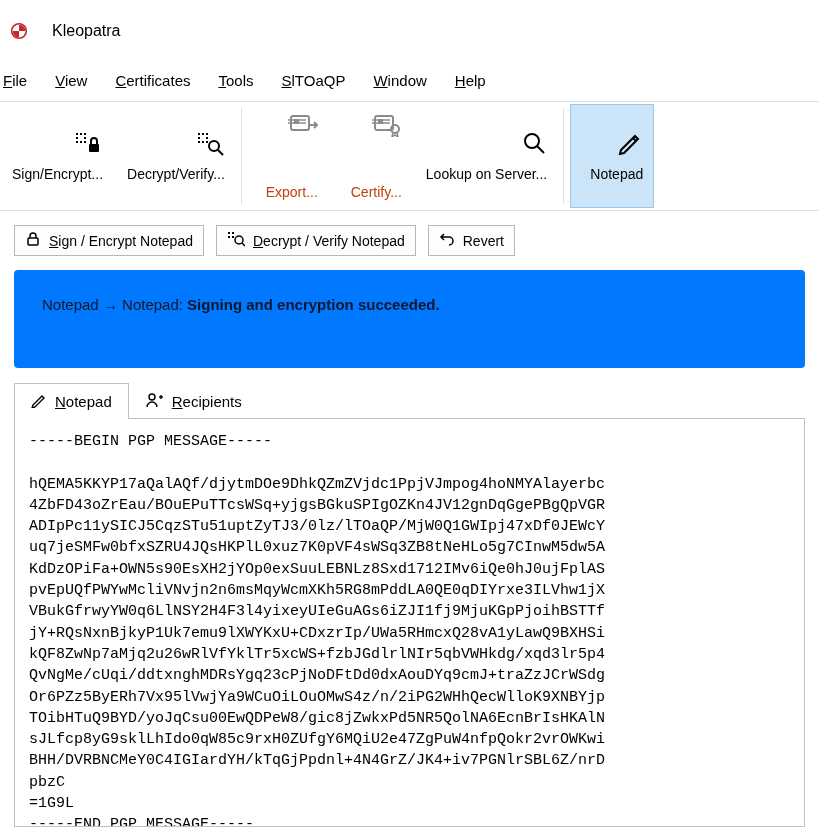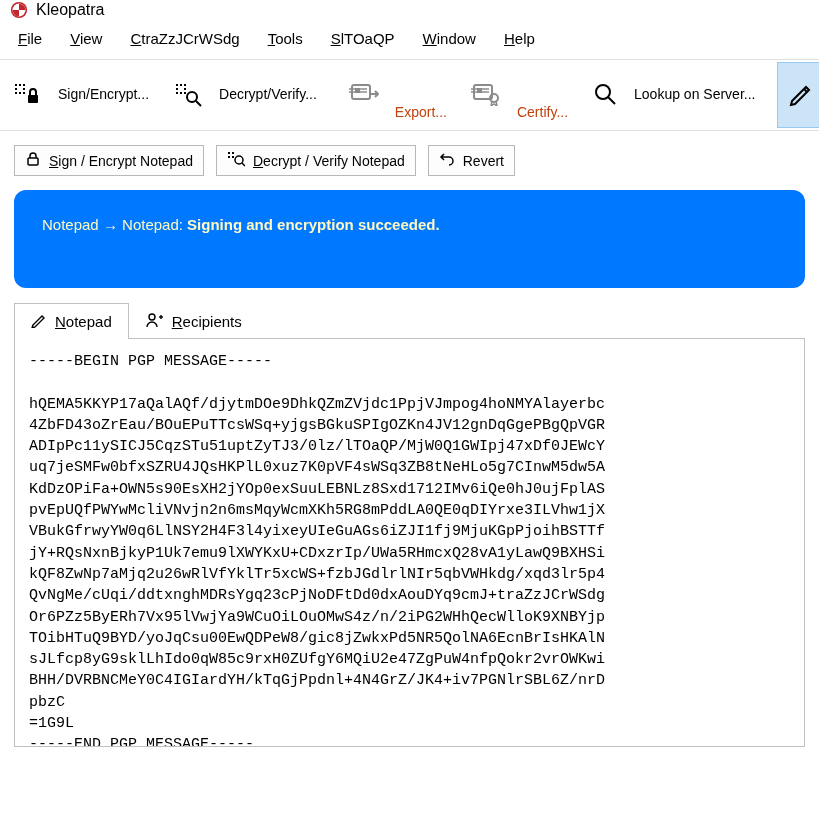--- a/index.html
+++ b/index.html
@@ -7,33 +7,33 @@
     margin: 0;
     font-family: "Segoe UI", Tahoma, sans-serif;
     font-size: 13px;
     background: #ffffff;
     color: #000;
     width: 819px;
   }
   .title-bar {
     display: flex;
     align-items: center;
-    padding: 1px 10px;
-    gap: 8px;
+    padding: 22px 10px;
+    gap: 24px;
   }
   .title-bar .logo {
     width: 18px; height: 18px;
   }
   .title-bar .title {
     font-size: 16px;
   }
   .menu-bar {
     display: flex;
     gap: 28px;
-    padding: 10px 14px 12px 18px;
+    padding: 10px 14px 12px 3px;
     font-size: 15px;
   }
   .menu-bar .menu-item {
     cursor: default;
   }
   .menu-bar .u { text-decoration: underline; }
   .toolbar {
     display: flex;
     border-top: 1px solid #e0e0e0;
     border-bottom: 1px solid #e0e0e0;
@@ -42,25 +42,26 @@
   .toolbar-group {
     display: flex;
   }
   .toolbar-sep {
     width: 1px;
     background: #e0e0e0;
     margin: 6px 4px;
   }
   .tool-btn {
     display: flex;
-    align-items: center;
+    flex-direction: column;
+    align-items: flex-end;
     justify-content: center;
     padding: 8px 12px 10px 12px;
     min-width: 84px;
-    gap: 16px;
+    gap: 8px;
     cursor: default;
   }
   .tool-btn.active {
     background: #cce4f7;
     border: 1px solid #99c9ee;
     margin: 2px;
     padding: 6px 10px 8px 10px;
   }
   .tool-btn .icon-box {
     height: 30px;
@@ -86,22 +87,22 @@
     border: 1px solid #b8b8b8;
     background: #fdfdfd;
     padding: 5px 10px;
     font-size: 14px;
     cursor: default;
   }
   .action-btn .u { text-decoration: underline; }
   .banner {
     margin: 0 14px 14px 14px;
     background: #0078ff;
-    color: #fef9c3;
-    border-radius: 12px;
+    color: #0f172a;
+    border-radius: 4px;
     padding: 26px 28px 55px 28px;
     font-size: 15px;
   }
   .banner .bold { font-weight: 600; }
   .tabs-row {
     display: flex;
     margin: 0 14px;
     border-bottom: 1px solid #c0c0c0;
   }
   .tab {
@@ -145,21 +146,21 @@
       <path d="M10 3 A7 7 0 0 1 17 10 L10 10 Z" fill="#c1272d"></path>
       <path d="M10 17 A7 7 0 0 1 3 10 L10 10 Z" fill="#c1272d"></path>
     </svg>
   </span>
   <span class="title">Kleopatra</span>
 </div>
 
 <div class="menu-bar">
   <span class="menu-item"><span></span><span class="u">F</span><span>ile</span></span>
   <span class="menu-item"><span></span><span class="u">V</span><span>iew</span></span>
-  <span class="menu-item"><span></span><span class="u">C</span><span>traZzJCrWSdg</span></span>
+  <span class="menu-item"><span></span><span class="u">C</span><span>ertificates</span></span>
   <span class="menu-item"><span></span><span class="u">T</span><span>ools</span></span>
   <span class="menu-item"><span></span><span class="u">S</span><span>lTOaQP</span></span>
   <span class="menu-item"><span></span><span class="u">W</span><span>indow</span></span>
   <span class="menu-item"><span></span><span class="u">H</span><span>elp</span></span>
 </div>
 
 <div class="toolbar">
   <div class="toolbar-group">
     <div class="tool-btn">
       <span class="icon-box">

